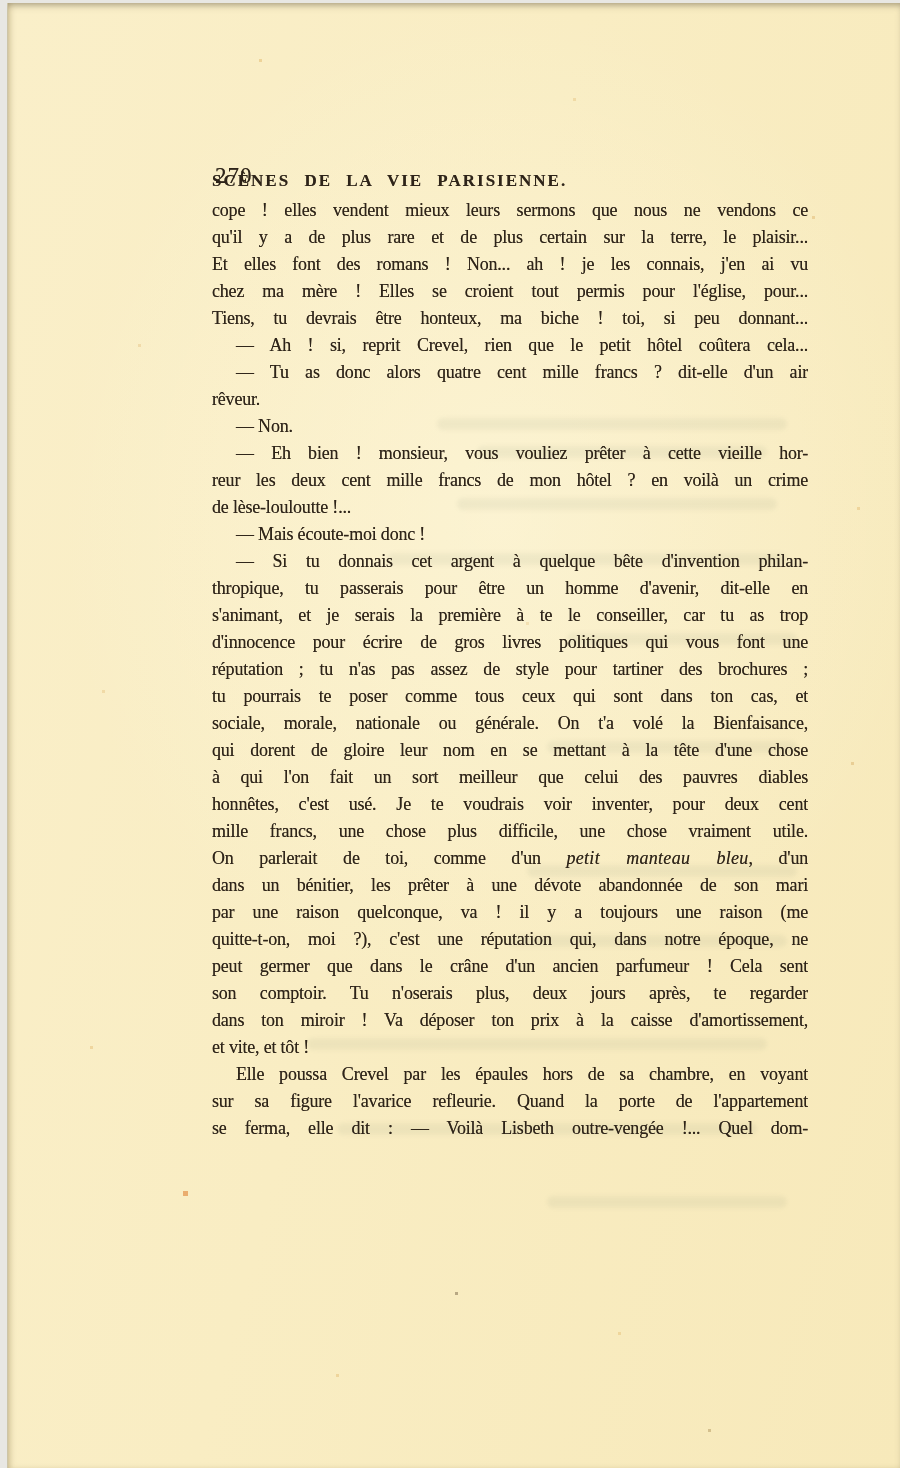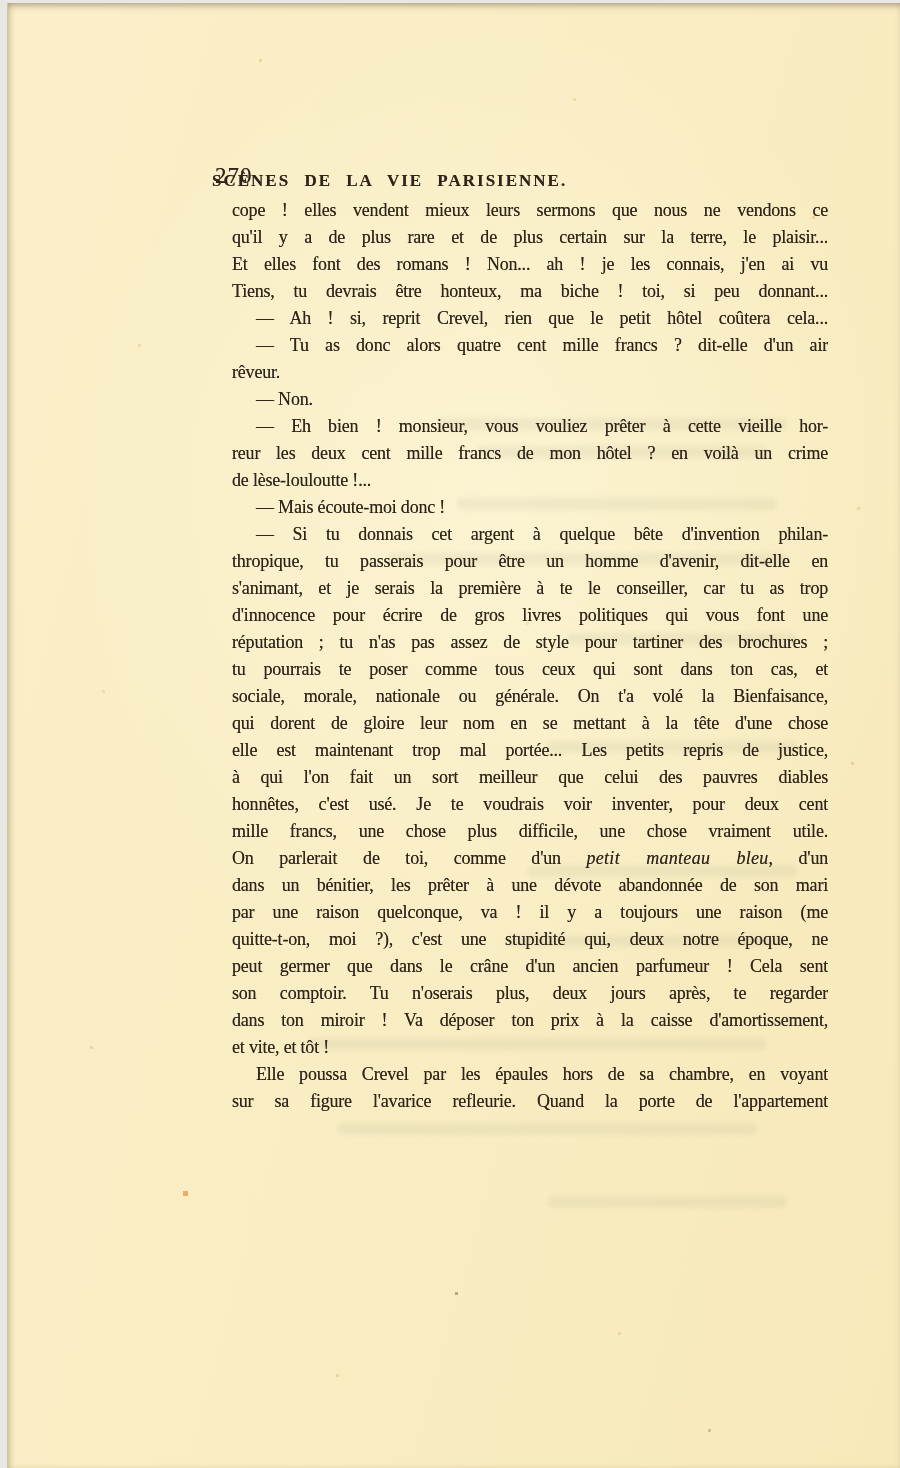--- a/index.html
+++ b/index.html
@@ -30,21 +30,20 @@
   .running-title{
     position:absolute;left:0;top:12px;width:100%;text-align:left;
     font-size:17px;font-weight:700;letter-spacing:2px;word-spacing:8px;
     text-shadow:0 0 0.5px rgba(46,36,25,0.5);
   }
   .textblock{
     position:absolute;left:205px;top:194px;width:596px;
     color:var(--ink,#2e2419);
     font-size:18px;letter-spacing:-0.2px;
     text-shadow:0 0 0.6px rgba(42,32,22,0.65);
-    margin-left:20px;
   }
   .line{
     height:27px;line-height:27px;overflow:hidden;
     white-space:normal;
   }
   .line.j{text-align:justify;}
   .line.j::after{content:"";display:inline-block;width:100%;height:0;}
   .line.ind{text-indent:24px;}
   .it{font-style:italic;letter-spacing:0.3px;}
   
@@ -94,45 +93,46 @@
 
   <div class="header">
     <span class="pagenum">270</span>
     <span class="running-title">SCÈNES DE LA VIE PARISIENNE.</span>
   </div>
 
   <div class="textblock" id="text-block">
       <div class="line j"><span>cope ! elles vendent mieux leurs sermons que nous ne vendons ce</span></div>
       <div class="line j"><span>qu'il y a de plus rare et de plus certain sur la terre, le plaisir...</span></div>
       <div class="line j"><span>Et elles font des romans ! Non... ah ! je les connais, j'en ai vu</span></div>
+      <div class="line j"><span>chez ma mère ! Elles se croient tout permis pour l'église, pour...</span></div>
       <div class="line j"><span>Tiens, tu devrais être honteux, ma biche ! toi, si peu donnant...</span></div>
       <div class="line j ind"><span>— Ah ! si, reprit Crevel, rien que le petit hôtel coûtera cela...</span></div>
       <div class="line j ind"><span>— Tu as donc alors quatre cent mille francs ? dit-elle d'un air</span></div>
       <div class="line"><span>rêveur.</span></div>
       <div class="line ind"><span>— Non.</span></div>
       <div class="line j ind"><span>— Eh bien ! monsieur, vous vouliez prêter à cette vieille hor-</span></div>
       <div class="line j"><span>reur les deux cent mille francs de mon hôtel ? en voilà un crime</span></div>
       <div class="line"><span>de lèse-louloutte !...</span></div>
       <div class="line ind"><span>— Mais écoute-moi donc !</span></div>
       <div class="line j ind"><span>— Si tu donnais cet argent à quelque bête d'invention philan-</span></div>
       <div class="line j"><span>thropique, tu passerais pour être un homme d'avenir, dit-elle en</span></div>
       <div class="line j"><span>s'animant, et je serais la première à te le conseiller, car tu as trop</span></div>
       <div class="line j"><span>d'innocence pour écrire de gros livres politiques qui vous font une</span></div>
       <div class="line j"><span>réputation ; tu n'as pas assez de style pour tartiner des brochures ;</span></div>
       <div class="line j"><span>tu pourrais te poser comme tous ceux qui sont dans ton cas, et</span></div>
       <div class="line j"><span>sociale, morale, nationale ou générale. On t'a volé la Bienfaisance,</span></div>
       <div class="line j"><span>qui dorent de gloire leur nom en se mettant à la tête d'une chose</span></div>
-      <div class="line j"><span>elle est maintenant trop mal portée... Les petits repris de justice,</span></div>
       <div class="line j"><span>à qui l'on fait un sort meilleur que celui des pauvres diables</span></div>
       <div class="line j"><span>honnêtes, c'est usé. Je te voudrais voir inventer, pour deux cent</span></div>
       <div class="line j"><span>mille francs, une chose plus difficile, une chose vraiment utile.</span></div>
       <div class="line j"><span>On parlerait de toi, comme d'un </span><span class="it">petit manteau bleu</span><span>, d'un</span></div>
       <div class="line j"><span>dans un bénitier, les prêter à une dévote abandonnée de son mari</span></div>
       <div class="line j"><span>par une raison quelconque, va ! il y a toujours une raison (me</span></div>
-      <div class="line j"><span>quitte-t-on, moi ?), c'est une stupidité qui, deux notre époque, ne</span></div>
+      <div class="line j"><span>quitte-t-on, moi ?), c'est une réputation qui, dans notre époque, ne</span></div>
       <div class="line j"><span>peut germer que dans le crâne d'un ancien parfumeur ! Cela sent</span></div>
       <div class="line j"><span>son comptoir. Tu n'oserais plus, deux jours après, te regarder</span></div>
       <div class="line j"><span>dans ton miroir ! Va déposer ton prix à la caisse d'amortissement,</span></div>
       <div class="line"><span>et vite, et tôt !</span></div>
       <div class="line j ind"><span>Elle poussa Crevel par les épaules hors de sa chambre, en voyant</span></div>
       <div class="line j"><span>sur sa figure l'avarice refleurie. Quand la porte de l'appartement</span></div>
+      <div class="line j"><span>se ferma, elle dit : — Voilà Lisbeth outre-vengée !... Quel dom-</span></div>
     </div>
 </div>
 
 </body></html>

